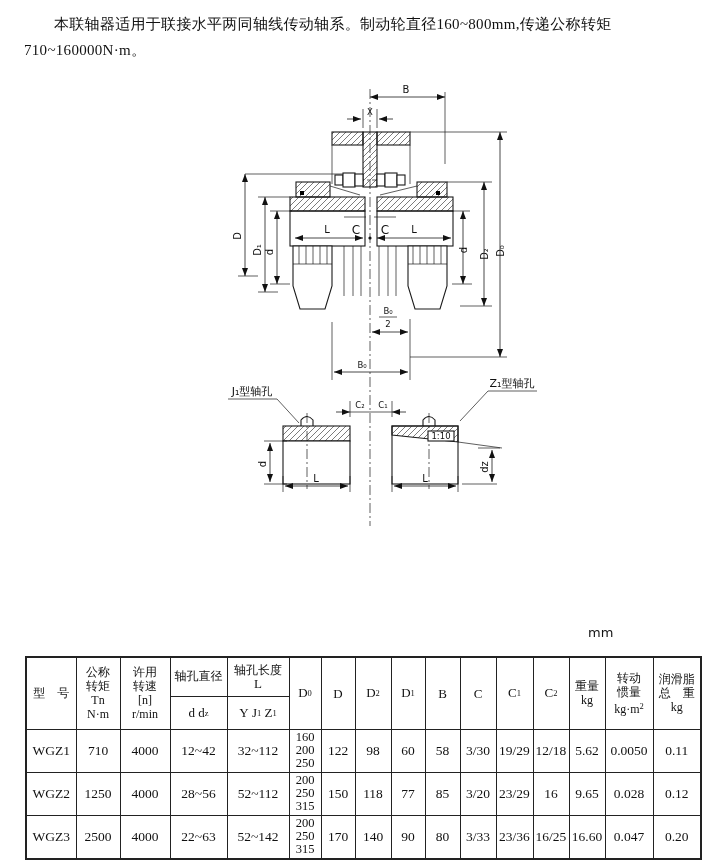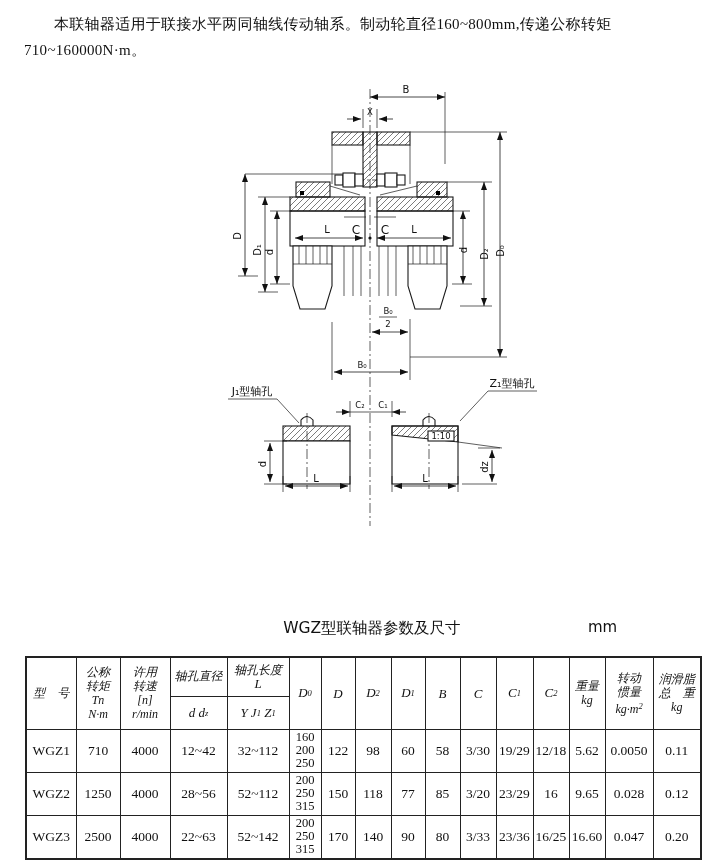--- a/index.html
+++ b/index.html
@@ -21,31 +21,31 @@
   .lab{font:10px "DejaVu Sans",sans-serif;fill:#111;}
   .lab-sm{font:8.5px "DejaVu Sans",sans-serif;fill:#111;}
   .lab-cn{font:11px "DejaVu Sans",sans-serif;fill:#111;}
   .lab-big{font:12px "DejaVu Sans",sans-serif;fill:#111;}
   .title-row{position:relative;height:28px;margin-top:6px;}
   .tbl-title{
     position:absolute;left:50%;transform:translateX(-45%);top:0;
     font-family:"DejaVu Sans",sans-serif;font-size:15.5px;white-space:nowrap;
   }
   .unit{
-    position:absolute;left:588px;top:0;
-    font-family:"DejaVu Sans",sans-serif;font-size:15px;
+    position:absolute;left:588px;top:7px;
+    font-family:"DejaVu Sans",sans-serif;font-size:13px;
   }
   table{
     border-collapse:collapse;margin:10px 25px 0 25px;width:675px;
     table-layout:fixed;border:2px solid #222;
   }
   th,td{border:1px solid #222;text-align:center;vertical-align:middle;padding:0;font-weight:normal;}
   thead tr.r1 th{height:38px;}
   thead tr.r2 th{height:32px;margin-top:20px;}
-  thead th{font-size:12px;line-height:15px;font-family:"Liberation Serif",serif;font-style:italic;}
+  thead th{font-size:12px;line-height:15px;font-family:"Liberation Serif",serif;}
   .hl{display:block;line-height:14px;}
   .letter{font-size:13px;}
   .ss{font-size:8.5px;vertical-align:1.5px;}
   .sp{font-size:8.5px;vertical-align:3.5px;}
   tbody td{font-size:13.5px;height:42px;margin-top:16px;}
   td.d0cell span{display:block;line-height:13px;font-size:12.5px;}
 </style>
 </head>
 <body>
 
@@ -212,21 +212,20 @@
   <line class="ext" x1="392" y1="412" x2="392" y2="428"></line>
   <line class="ext" x1="458" y1="412" x2="458" y2="428"></line>
   <line class="dim" x1="285" y1="422" x2="348" y2="422" marker-start="url(#mas)" marker-end="url(#mae)"></line>
   <line class="dim" x1="394" y1="422" x2="456" y2="422" marker-start="url(#mas)" marker-end="url(#mae)"></line>
   <text class="lab" x="316" y="418" text-anchor="middle">L</text>
   <text class="lab" x="425" y="418" text-anchor="middle">L</text>
 </svg>
 </div>
 
 <div class="title-row">
-  <span class="tbl-title">WGZ型联轴器参数及尺寸</span>
   <span class="unit">mm</span>
 </div>
 
 <table>
   <colgroup>
     <col style="width:50px">
       <col style="width:44px">
       <col style="width:50px">
     <col style="width:57px">
       <col style="width:62px">

